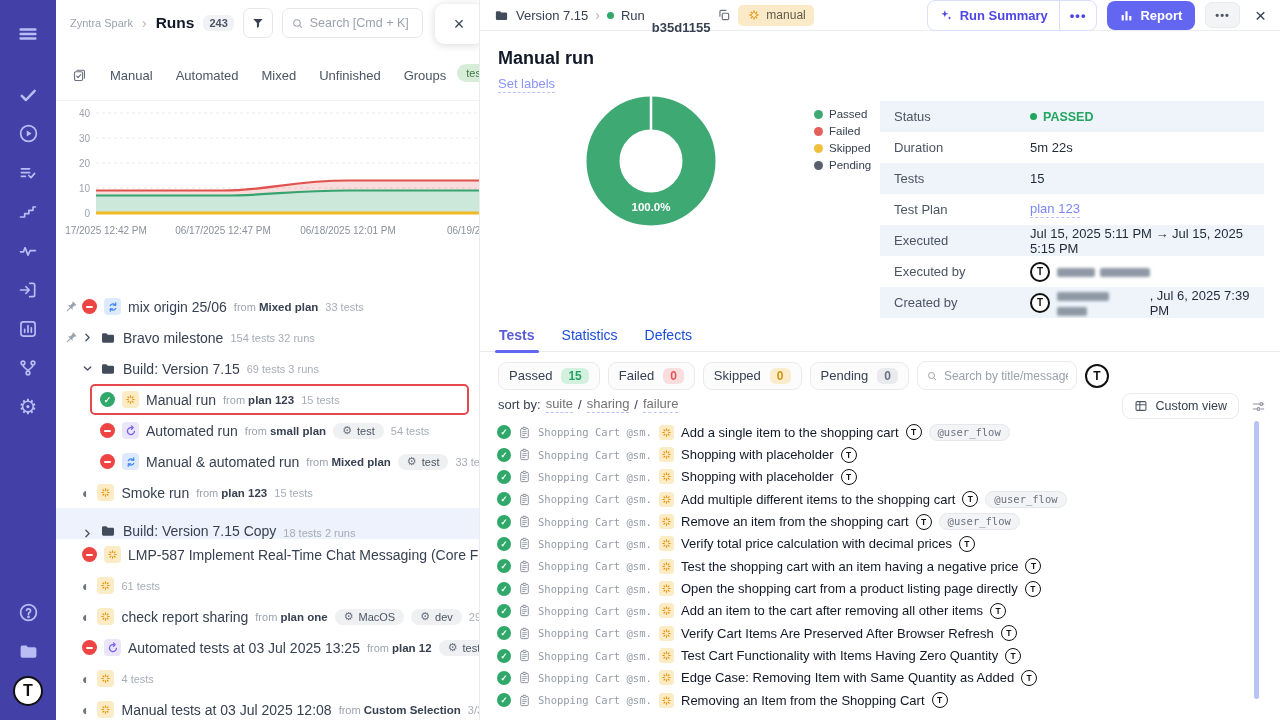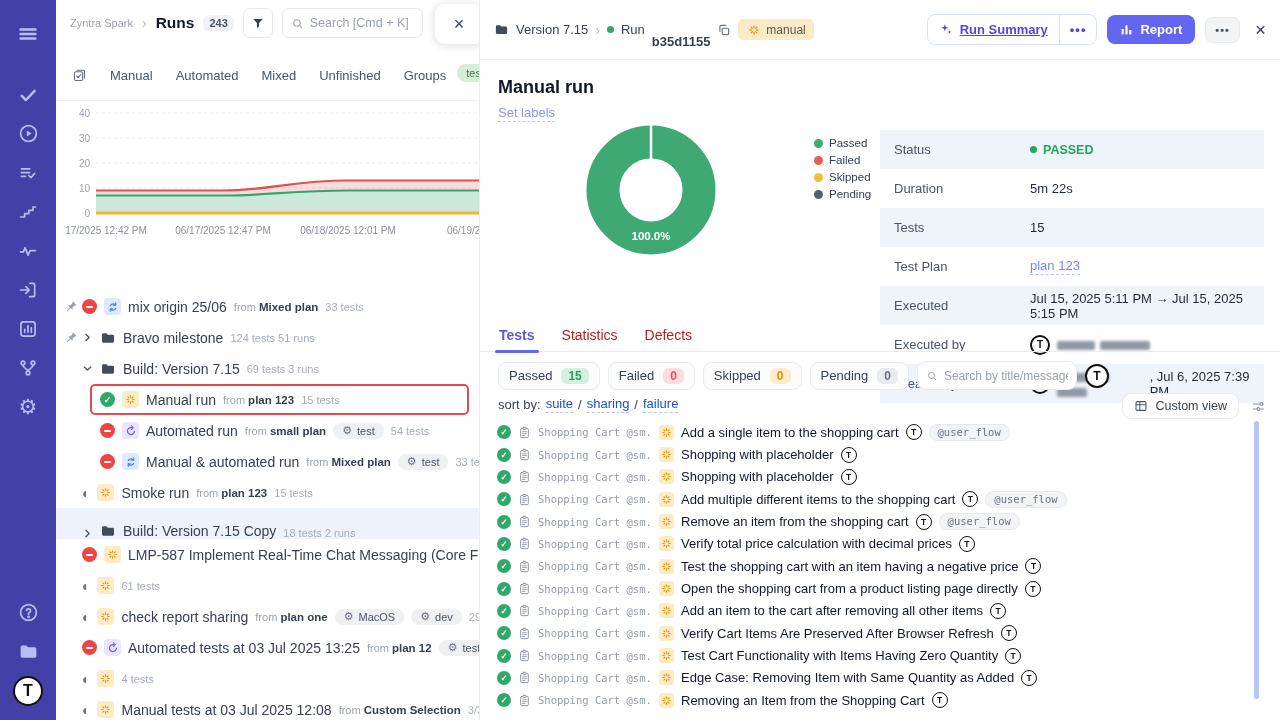--- a/index.html
+++ b/index.html
@@ -48,72 +48,72 @@
   .mix-ic { background:#ddeafc; color:#3f83f8; }
   .chev { color:#4b5563; display:flex; flex:0 0 auto; }
   .run-title { color:#374151; }
   .run-from { font-size:11px; color:#9ca3af; }
   .run-from b { font-size:11.5px; color:#374151; }
   .gear-chip { background:#eef0f2; border-radius:10px; padding:2px 9px; font-size:11px; color:#4b5563; display:flex; gap:5px; align-items:center; }
   .run-meta { font-size:11px; color:#a6adb8; }
 
   
   .right-panel { position:absolute; left:480px; top:0; right:0; bottom:0; background:#fff; overflow:hidden; }
-  .rp-header { height:60px; border-bottom:1px solid #ecedf1; display:flex; align-items:center; padding:12px 14px; gap:8px; }
+  .rp-header { height:31px; border-bottom:1px solid #ecedf1; display:flex; align-items:center; padding:12px 14px; gap:8px; }
   .rp-bc { display:flex; align-items:center; gap:7px; font-size:13px; color:#374151; }
   .gdot { width:7px; height:7px; border-radius:50%; background:#2fa86a; }
   .run-id { font-weight:700;margin-top:24px; }
   .manual-badge { background:#fbeac7; border-radius:5px; padding:3px 8px; display:flex; gap:5px; align-items:center; font-size:12px; color:#5f584a; }
   .rp-actions { margin-left:auto; display:flex; align-items:center; gap:10px; }
   .btn-summary { display:flex; border:1px solid #d8dffc; border-radius:8px; color:#4f46e5; font-size:13px; font-weight:600; cursor:pointer; background:#fff; }
-  .bs-main { padding:7px 11px; display:flex; gap:7px; align-items:flex-start;text-decoration:underline; }
+  .bs-main { padding:7px 11px; display:flex; gap:7px; align-items:flex-start; }
   .bs-more { padding:7px 10px; border-left:1px solid #d8dffc; display:flex; align-items:center; letter-spacing:1px; }
   .btn-report { background:#6366f1; color:#fff; border-radius:8px; padding:7px 13px; display:flex; gap:7px; align-items:center; font-size:13px; font-weight:600; cursor:pointer; }
   .btn-more { background:#f3f4f6; border:1px solid #e8eaee; border-radius:7px; padding:6px 9px; color:#4b5563; letter-spacing:1px; font-weight:700; cursor:pointer; font-size:11px; }
   .close-x { color:#374151; font-size:19px; margin-left:5px; cursor:pointer; line-height:1; }
 
   .rp-title { font-size:18px; font-weight:700; color:#111827; margin:17px 0 6px 18px; }
   .set-labels { margin-left:18px; font-size:13px; color:#8a93f8; border-bottom:1px dashed #bcc2fb; display:inline-block; cursor:pointer; padding-bottom:1px; }
 
   .summary-zone { position:relative; height:205px; }
   .donut-wrap { position:absolute; left:106px; top:3px; }
   .legend { position:absolute; left:334px; top:15px; display:flex; flex-direction:column; gap:5px; }
   .legend-item { display:flex; align-items:center; gap:6px; font-size:11.5px; color:#374151; }
   .legend-dot { width:9px; height:9px; border-radius:50%; }
 
   .details { position:absolute; left:400px; right:16px; top:8px; }
-  .detail-row { display:flex; align-items:center; height:39px; font-size:13px; }
+  .detail-row { display:flex; align-items:center; height:31px; font-size:13px; }
   .detail-row:nth-child(odd) { background:#eff4fb; }
   .detail-label { width:150px; padding-left:14px; color:#4b5563; flex:0 0 auto; }
   .detail-value { color:#1f2937; display:flex; align-items:center; gap:7px; }
   .status-pass { color:#22a55f; font-weight:700; font-size:12.5px; display:flex; align-items:center; gap:6px; }
   .status-pass .gdot { background:#22a55f; }
   .dlink { color:#7a86f6; border-bottom:1px dashed #b9bffb; cursor:pointer; padding-bottom:1px; }
   .mini-ava { width:20px; height:20px; border-radius:50%; border:2px solid #111; background:#fff; color:#111; font-size:10px; font-weight:700; display:flex; align-items:center; justify-content:center; flex:0 0 auto; }
   .mask { display:inline-block; height:9px; background:#8f99a5; border-radius:2px; filter:blur(1.5px); margin-right:5px; vertical-align:middle; }
 
   .rp-tabs { position:absolute; left:0; right:0; top:322px; height:30px; display:flex; gap:27px; padding:0 19px; border-bottom:1px solid #e8eaee; align-items:flex-end; }
-  .rp-tab { font-size:14px; color:#b91c1c; padding-bottom:8px; cursor:pointer; position:relative; }
+  .rp-tab { font-size:14px; color:#1d4ed8; padding-bottom:8px; cursor:pointer; position:relative; }
   .rp-tab.active { color:#5b5bd6; font-weight:700; }
   .rp-tab.active::after { content:''; position:absolute; left:-4px; right:-4px; bottom:-2px; height:3px; background:#6366f1; border-radius:3px; }
 
   .filters-row { position:absolute; left:18px; top:361px; display:flex; align-items:center; gap:8px; }
   .fchip { display:flex; align-items:center; gap:9px; border:1px solid #e8eaee; border-radius:9px; background:#fcfcfd; padding:5px 10px; font-size:13px; color:#374151; cursor:pointer; }
   .fbadge { border-radius:6px; padding:1px 7px; font-size:12px; font-weight:600; }
   .sch-green  { background:#d3f1de; color:#27a266; }
   .sch-red    { background:#fadddd; color:#e05656; }
   .sch-yellow { background:#fbedcb; color:#d1940f; }
   .sch-gray   { background:#e9ebee; color:#6b7280; }
   .rp-search { width:160px; height:29px; border:1px solid #e8eaee; border-radius:9px; display:flex; align-items:center; gap:6px; padding:0 8px; background:#fff; }
   .rp-search input { border:none; outline:none; width:100%; font-size:12px; color:#374151; font-family:"Liberation Sans",sans-serif; }
   .rp-search input::placeholder { color:#9aa1ab; }
   .big-ava { width:24px; height:24px; border-radius:50%; border:2px solid #111; background:#fff; color:#111; font-weight:700; font-size:12px; display:flex; align-items:center; justify-content:center; cursor:pointer; }
 
   .sort-row { position:absolute; left:18px; top:396px; font-size:13px; color:#374151; display:flex; gap:5px; align-items:center; }
-  .sort-link { color:#1d4ed8; border-bottom:1px dashed #bcc2fb; cursor:pointer; padding-bottom:1px; }
+  .sort-link { color:#737373; border-bottom:1px dashed #bcc2fb; cursor:pointer; padding-bottom:1px; }
   .view-row { position:absolute; right:14px; top:393px; display:flex; align-items:center; gap:12px; }
   .custom-view { display:flex; align-items:center; gap:7px; border:1px solid #e8eaee; border-radius:9px; background:#fff; padding:5px 11px; font-size:12.5px; color:#374151; cursor:pointer; }
 
   .test-list { position:absolute; left:0; right:0; top:421px; bottom:0; overflow:hidden; }
   .test-row { display:flex; align-items:center; height:22.35px; padding-left:17px; gap:7px; white-space:nowrap; cursor:pointer; }
   .t-check { width:14px; height:14px; border-radius:50%; background:#2fa86a; color:#fff; font-size:8.5px; font-weight:700; display:flex; align-items:center; justify-content:center; flex:0 0 auto; }
   .t-suite { font-family:"DejaVu Sans Mono", monospace; font-size:10.5px; color:#949ca8; width:114px; overflow:hidden; flex:0 0 auto; }
   .t-man { width:15px; height:15px; border-radius:3.5px; background:#fbecc6; color:#e8940c; display:flex; align-items:center; justify-content:center; flex:0 0 auto; }
   .t-title { font-size:13px; color:#111827; }
   .t-ava { width:16px; height:16px; border-radius:50%; border:1.5px solid #111; background:#fff; color:#111; font-size:8.5px; font-weight:700; display:flex; align-items:center; justify-content:center; flex:0 0 auto; }
@@ -294,21 +294,21 @@
           <svg width="11" height="11" viewBox="0 0 24 24" fill="none" stroke="currentColor" stroke-width="2" stroke-linecap="round" stroke-linejoin="round">
             <path d="M8.5 5l7 7-7 7" stroke-width="3"></path>
           </svg>
         </span>
         <span>
           <svg width="16" height="16" viewBox="0 0 24 24" fill="#414b5a">
             <path d="M3 7a2 2 0 0 1 2-2h4.5l2 2H19a2 2 0 0 1 2 2v8a2 2 0 0 1-2 2H5a2 2 0 0 1-2-2z"></path>
           </svg>
         </span>
         <span class="run-title">Bravo milestone</span>
-        <span class="run-meta">124 tests  51 runs</span>
+        <span class="run-meta">154 tests  32 runs</span>
       </div>
       <div class="run-row">
         <span class="chev">
           <svg width="11" height="11" viewBox="0 0 24 24" fill="none" stroke="currentColor" stroke-width="2" stroke-linecap="round" stroke-linejoin="round">
             <path d="M5 8.5l7 7 7-7" stroke-width="3"></path>
           </svg>
         </span>
         <span>
           <svg width="16" height="16" viewBox="0 0 24 24" fill="#414b5a">
             <path d="M3 7a2 2 0 0 1 2-2h4.5l2 2H19a2 2 0 0 1 2 2v8a2 2 0 0 1-2 2H5a2 2 0 0 1-2-2z"></path>

